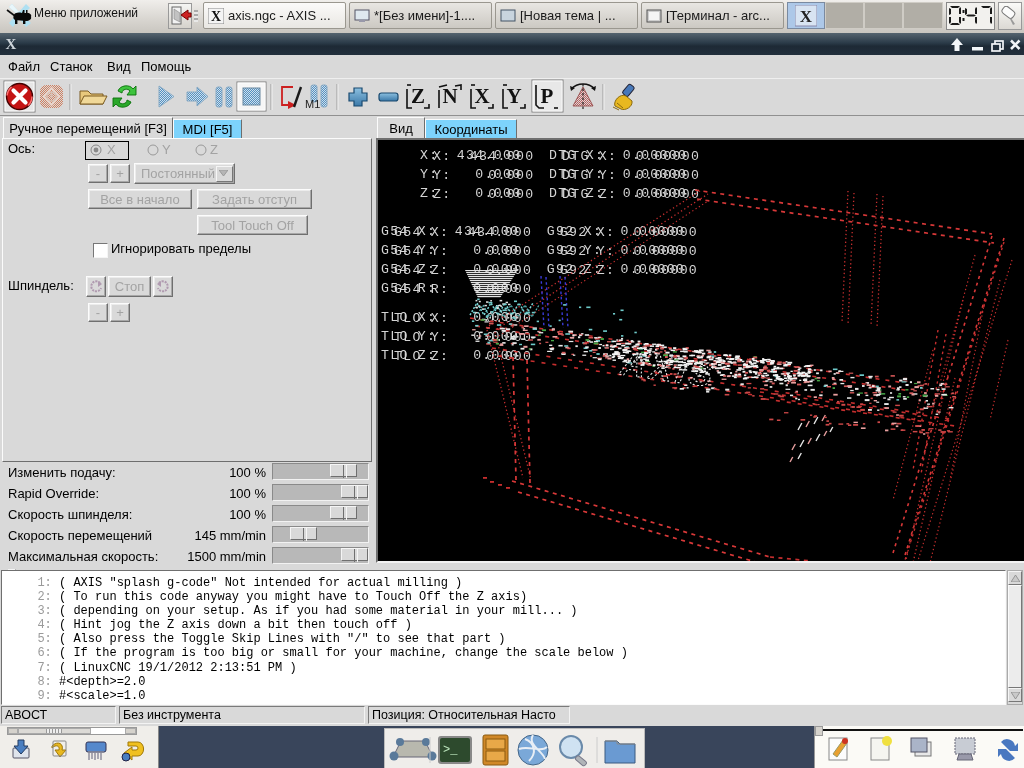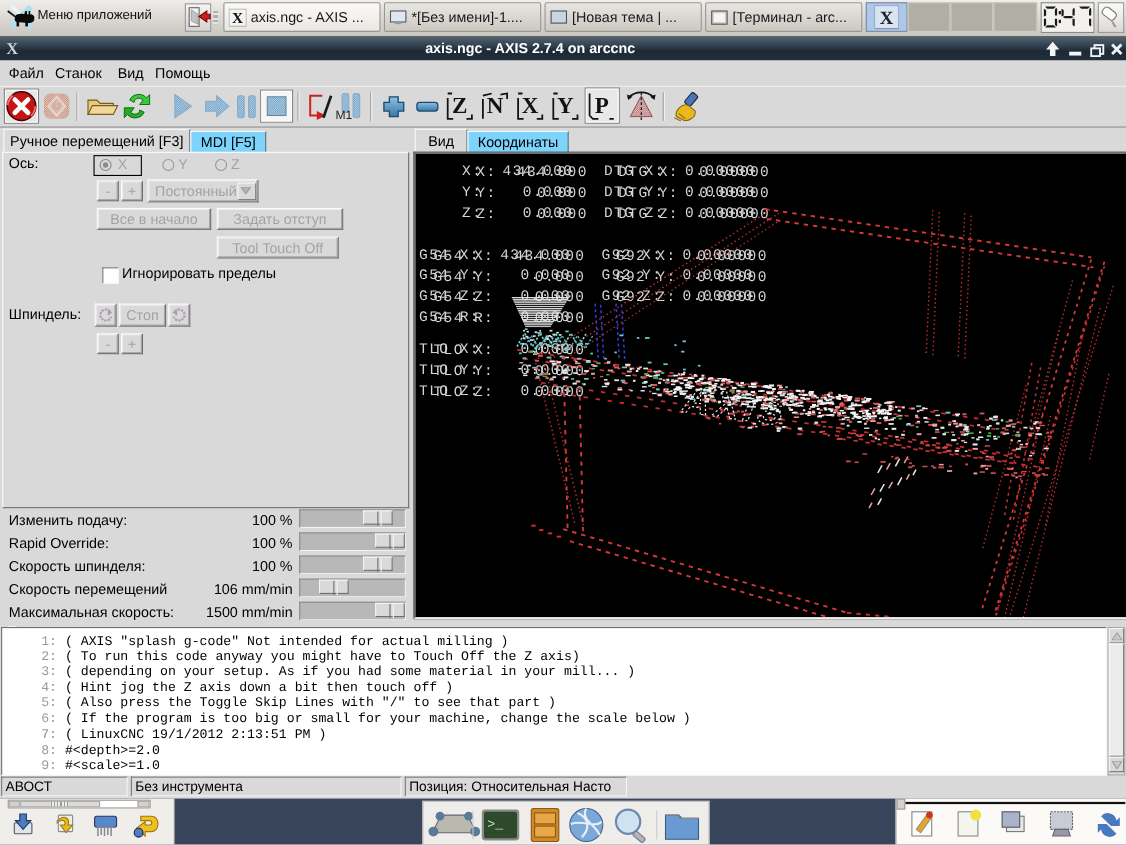--- a/index.html
+++ b/index.html
@@ -100,21 +100,20 @@
   <svg class="abs" style="left:1000px;top:6px" width="20" height="21" viewBox="0 0 20 21">
         <rect x="2" y="2" width="13" height="8" rx="3" transform="rotate(38 8 6)" fill="#fcfcfc" stroke="#777"></rect>
         <path d="M11 12 L15 18 L13 19 L10 13 Z" fill="#9a9a9a"></path>
       </svg>
 </div>
 
 <div id="titlebar">
   <svg class="abs" style="left:3px;top:3px" width="16" height="16" viewBox="0 0 16 16">
         <text x="8" y="13" font-family="Liberation Serif" font-size="15" font-weight="bold" text-anchor="middle" fill="#cdd4da">X</text>
       </svg>
-  <div class="title">axis.ngc - AXIS 2.7.4 on arccnc</div>
   <svg class="abs" style="left:950px;top:4px" width="72" height="15" viewBox="0 0 72 15">
     <path d="M7 1 L13 8 L9.5 8 L9.5 14 L4.5 14 L4.5 8 L1 8 Z" fill="#f2f5f8"></path>
     <rect x="22" y="10" width="11" height="3.5" fill="#f2f5f8"></rect>
     <rect x="45" y="4" width="8" height="8" fill="none" stroke="#f2f5f8" stroke-width="1.7"></rect>
     <rect x="42" y="7" width="8" height="7" fill="#222f3c" stroke="#f2f5f8" stroke-width="1.7"></rect>
     <path d="M61 3.5 L69.5 12 M69.5 3.5 L61 12" stroke="#f2f5f8" stroke-width="2.6"></path>
   </svg>
 </div>
 
 <div id="menubar">
@@ -263,21 +262,21 @@
       <div class="shandle" style="left:330px;top:464px;"></div>
 <div class="lbl" style="left:8px;top:486px;">Rapid Override:</div>
       <div class="lbl" style="left:130px;top:486px;width:136px;text-align:right;">100 %</div>
       <div class="strough" style="left:272px;top:484px;width:97px;"></div>
       <div class="shandle" style="left:341px;top:485px;"></div>
 <div class="lbl" style="left:8px;top:507px;">Скорость шпинделя:</div>
       <div class="lbl" style="left:130px;top:507px;width:136px;text-align:right;">100 %</div>
       <div class="strough" style="left:272px;top:505px;width:97px;"></div>
       <div class="shandle" style="left:330px;top:506px;"></div>
 <div class="lbl" style="left:8px;top:528px;">Скорость перемещений</div>
-      <div class="lbl" style="left:130px;top:528px;width:136px;text-align:right;">106 mm/min</div>
+      <div class="lbl" style="left:130px;top:528px;width:136px;text-align:right;">145 mm/min</div>
       <div class="strough" style="left:272px;top:526px;width:97px;"></div>
       <div class="shandle" style="left:290px;top:527px;"></div>
 <div class="lbl" style="left:8px;top:549px;">Максимальная скорость:</div>
       <div class="lbl" style="left:130px;top:549px;width:136px;text-align:right;">1500 mm/min</div>
       <div class="strough" style="left:272px;top:547px;width:97px;"></div>
       <div class="shandle" style="left:341px;top:548px;"></div>
 
 </div>
 
 <div id="rightpanel">

